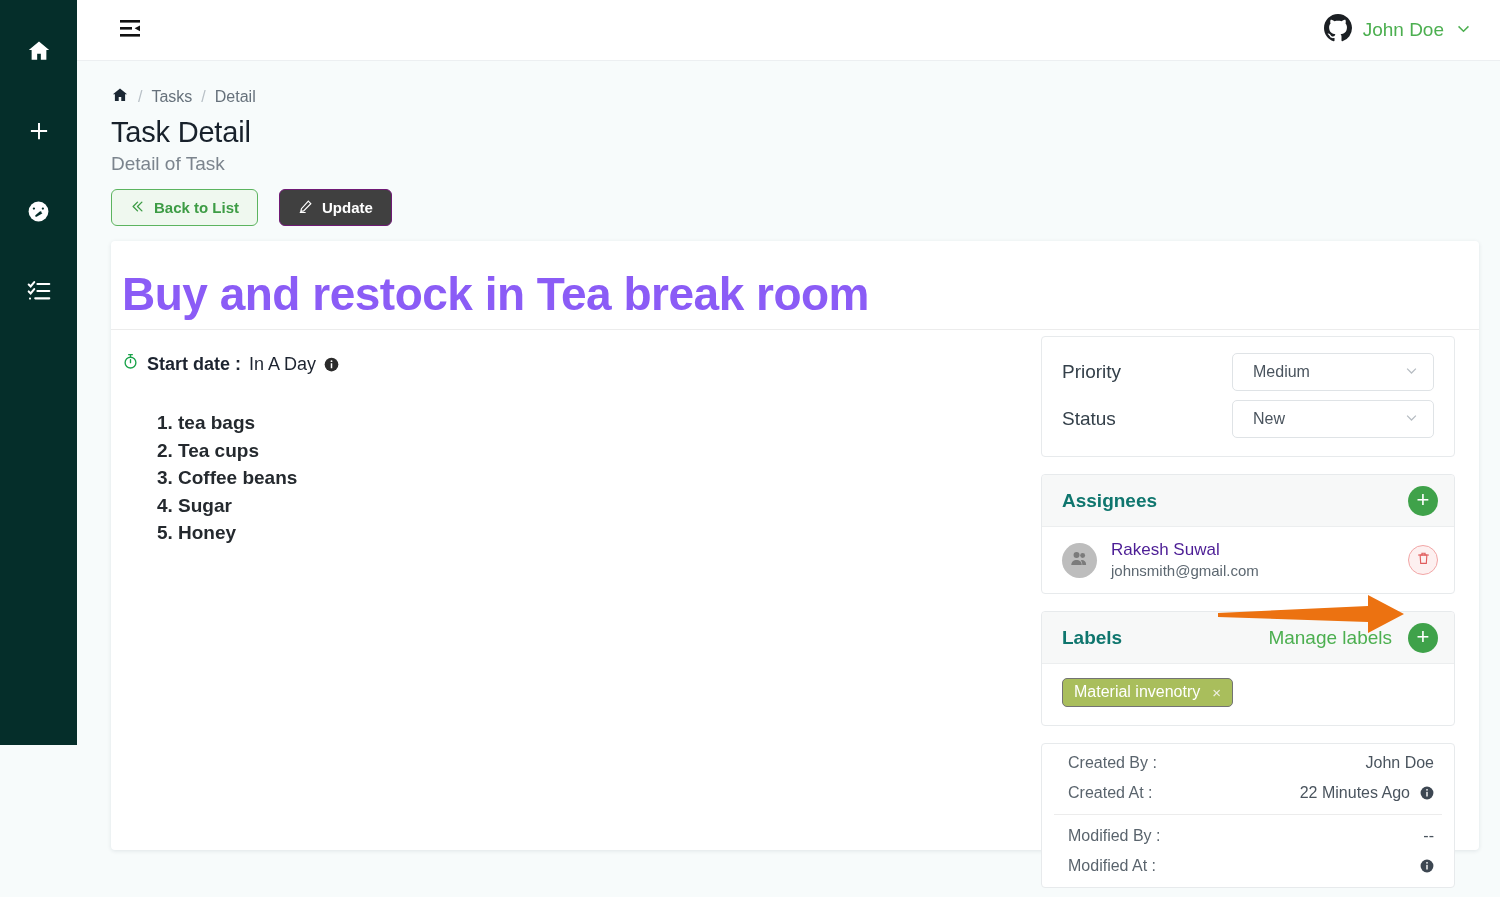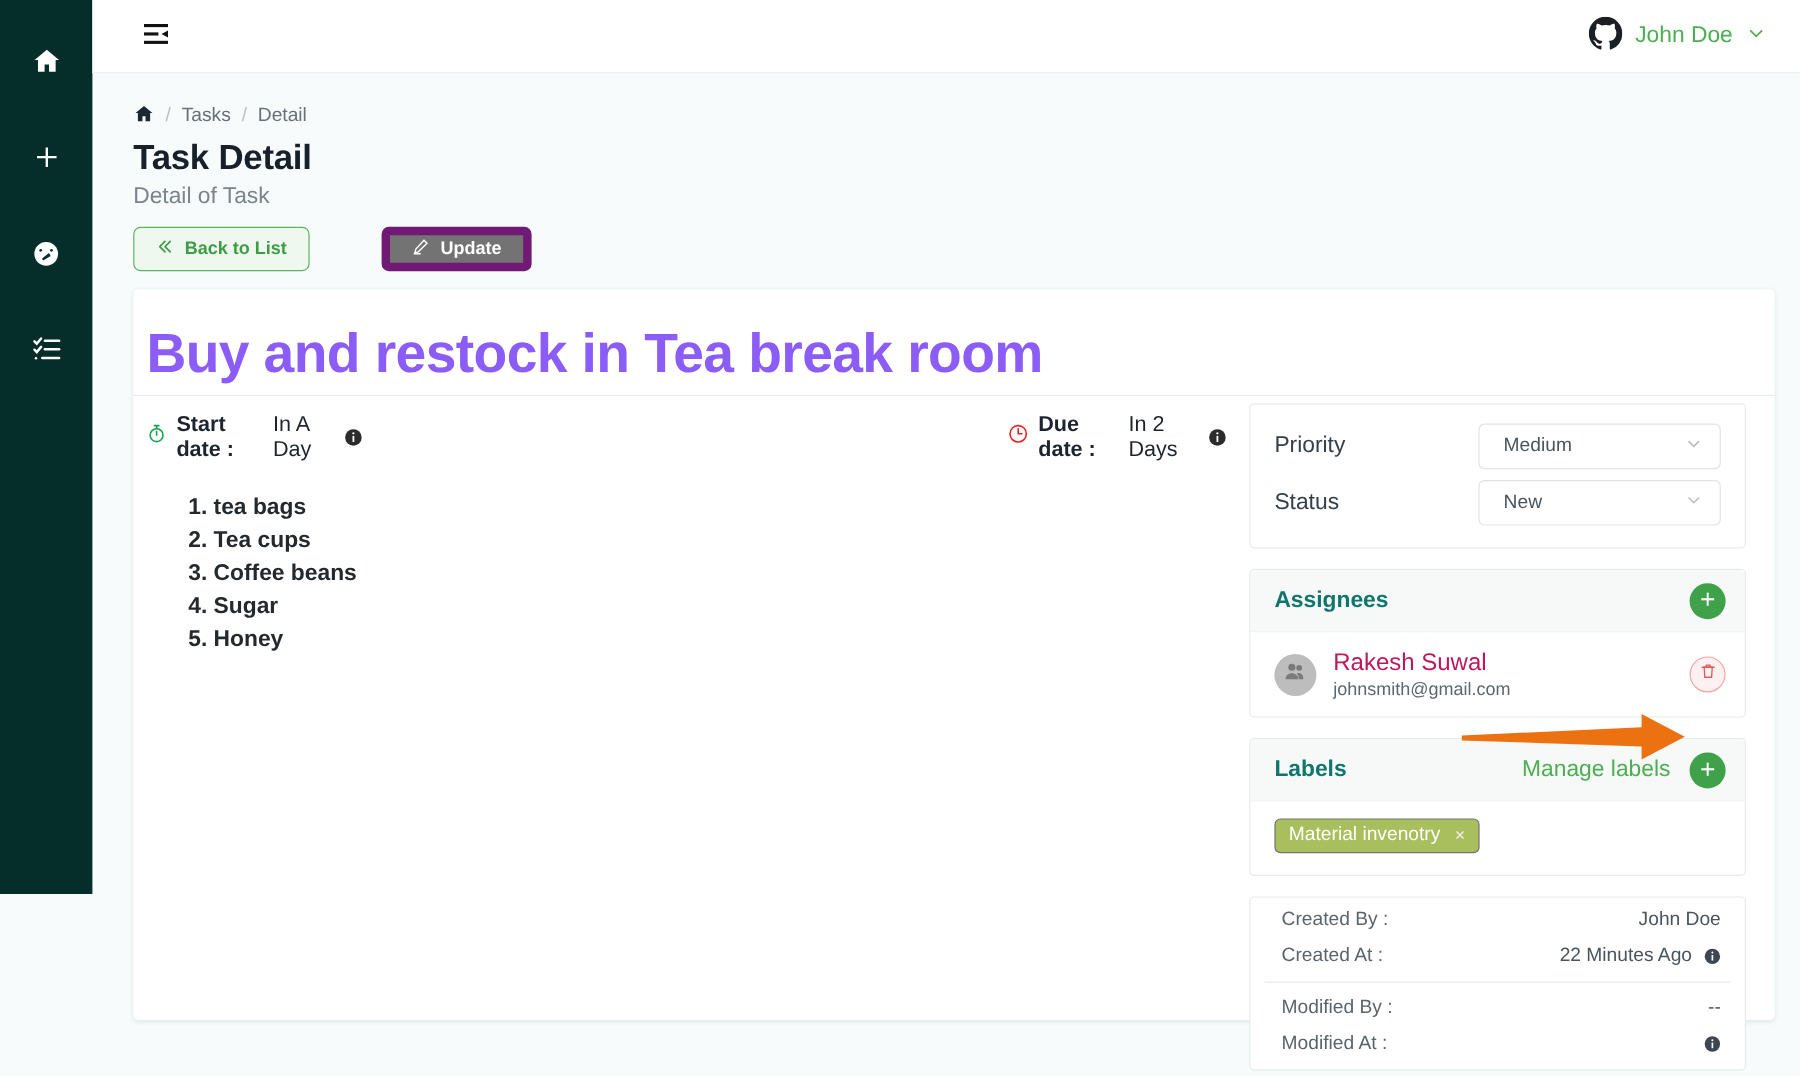--- a/index.html
+++ b/index.html
@@ -34,31 +34,31 @@
   #menu-fold { width: 34px; height: 34px; display: flex; align-items: center; justify-content: center; cursor: pointer; }
   #user-area { display: flex; align-items: center; gap: 11px; cursor: pointer; }
   #user-name { color: #4caf50; font-size: 19px; }
   .chev-user { color: #4caf50; }
 
   
   #page-head { position: absolute; left: 111px; top: 84px; width: 900px; }
   #breadcrumb { display: flex; align-items: center; gap: 9px; font-size: 16px; color: #6b7782; height: 26px; }
   #breadcrumb .sep { color: #b9c1c7; }
   #breadcrumb .crumb { color: #66717b; cursor: pointer; }
-  #page-title { font-size: 29px; font-weight: 700; color: #18212b; letter-spacing: -0.2px; margin-top: 6px; }
+  #page-title { font-size: 29px; font-weight: 400; color: #18212b; letter-spacing: -0.2px; margin-top: 6px; }
   #page-sub { font-size: 19px; color: #7b848d; margin-top: 4px; }
 
   #action-row { display: flex; gap: 21px; margin-top: 14px; }
   .btn {
     display: inline-flex; align-items: center; gap: 9px;
     font-size: 15px; font-weight: 700; border-radius: 6px; cursor: pointer;
     padding: 0 18px; height: 37px; white-space: nowrap;
   }
   .btn-outline { background: #eff8ef; color: #3d9c45; border: 1px solid #5cb45f; }
-  .btn-solid { background: #737373; color: #ffffff; border: 7px solid #701a75; margin-left: 39px; }
+  .btn-solid { background: #404040; color: #ffffff; border: 1px solid #701a75; }
 
   
   #card {
     position: absolute; left: 111px; top: 241px; width: 1368px; height: 609px;
     background: #ffffff; border-radius: 4px;
     box-shadow: 0 1px 4px rgba(18,38,63,.10);
   }
   #task-title {
     font-size: 46px; font-weight: 700; color: #8b5cf6; letter-spacing: -0.5px;
     padding: 26px 0 0 11px; line-height: 1.18;
@@ -111,21 +111,21 @@
   }
   .plus-circle::before {
     content: ""; position: absolute; width: 0;
   }
   .plus-glyph { color: #fff; font-size: 22px; line-height: 1; font-weight: 300; margin-top: -2px; }
 
   
   .assignee-row { display: flex; align-items: center; padding: 12px 16px 12px 20px; gap: 14px; }
   .avatar { width: 35px; height: 35px; border-radius: 50%; background: #bdbdbd; display: flex; align-items: center; justify-content: center; flex: none; }
   .assignee-texts { flex: 1; }
-  .assignee-name { font-size: 20px; color: #be185d; line-height: 1.3; cursor: pointer; }
+  .assignee-name { font-size: 17px; color: #4c1d95; line-height: 1.3; cursor: pointer; }
   .assignee-mail { font-size: 15px; color: #5c6770; line-height: 1.35; }
   .trash-circle {
     width: 30px; height: 30px; border-radius: 50%; background: #fdf0f0;
     border: 1px solid #f2a6a6; display: flex; align-items: center; justify-content: center; cursor: pointer; flex: none;
   }
 
   
   .labels-body { padding: 14px 20px 18px 20px; display: flex; flex-wrap: wrap; gap: 8px; }
   .chip {
     display: inline-flex; align-items: center; gap: 12px;
@@ -271,37 +271,20 @@
         <span class="lbl">Start date :</span>
         <span class="val">In A Day</span>
         <span class="info-ico">
           <svg width="15" height="15" viewBox="0 0 24 24">
               <circle cx="12" cy="12" r="11" fill="#2b2b2b"></circle>
               <rect x="10.8" y="10" width="2.4" height="8" fill="#ffffff"></rect>
               <circle cx="12" cy="6.6" r="1.5" fill="#ffffff"></circle>
             </svg>
         </span>
       </div>
-      <div class="date-block" id="due-block">
-        <span>
-          <svg width="17" height="17" viewBox="0 0 24 24" fill="none" stroke="#f02020" stroke-width="1.9">
-              <circle cx="12" cy="12" r="9.6"></circle>
-              <polyline points="12,6.2 12,12 16.4,12" stroke-linecap="round"></polyline>
-            </svg>
-        </span>
-        <span class="lbl">Due date :</span>
-        <span class="val">In 2 Days</span>
-        <span class="info-ico">
-          <svg width="15" height="15" viewBox="0 0 24 24">
-              <circle cx="12" cy="12" r="11" fill="#2b2b2b"></circle>
-              <rect x="10.8" y="10" width="2.4" height="8" fill="#ffffff"></rect>
-              <circle cx="12" cy="6.6" r="1.5" fill="#ffffff"></circle>
-            </svg>
-        </span>
-      </div>
     </div>
 
     <div id="desc">
       <ol>
         <li>tea bags</li>
         <li>Tea cups</li>
         <li>Coffee beans</li>
         <li>Sugar</li>
         <li>Honey</li>
       </ol>

